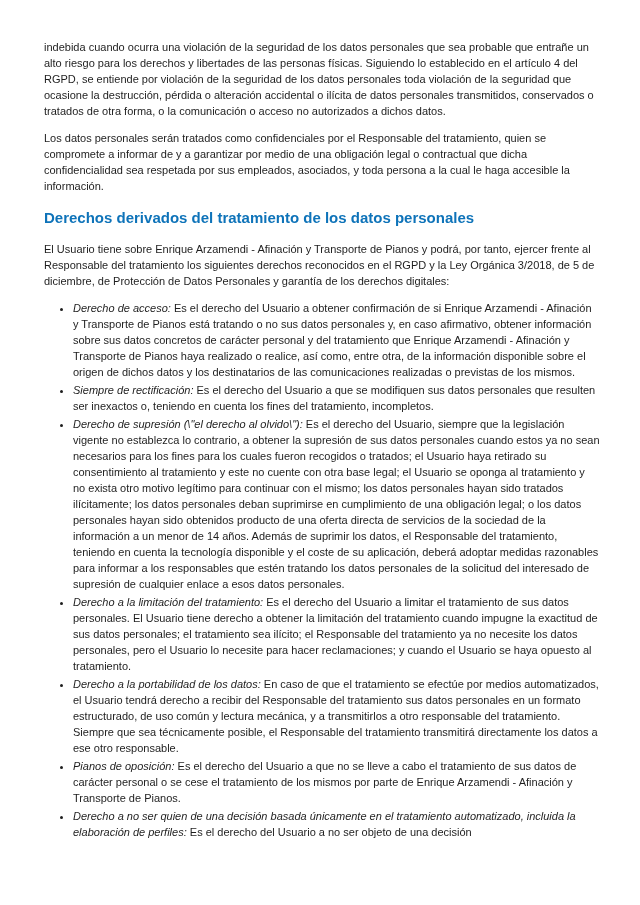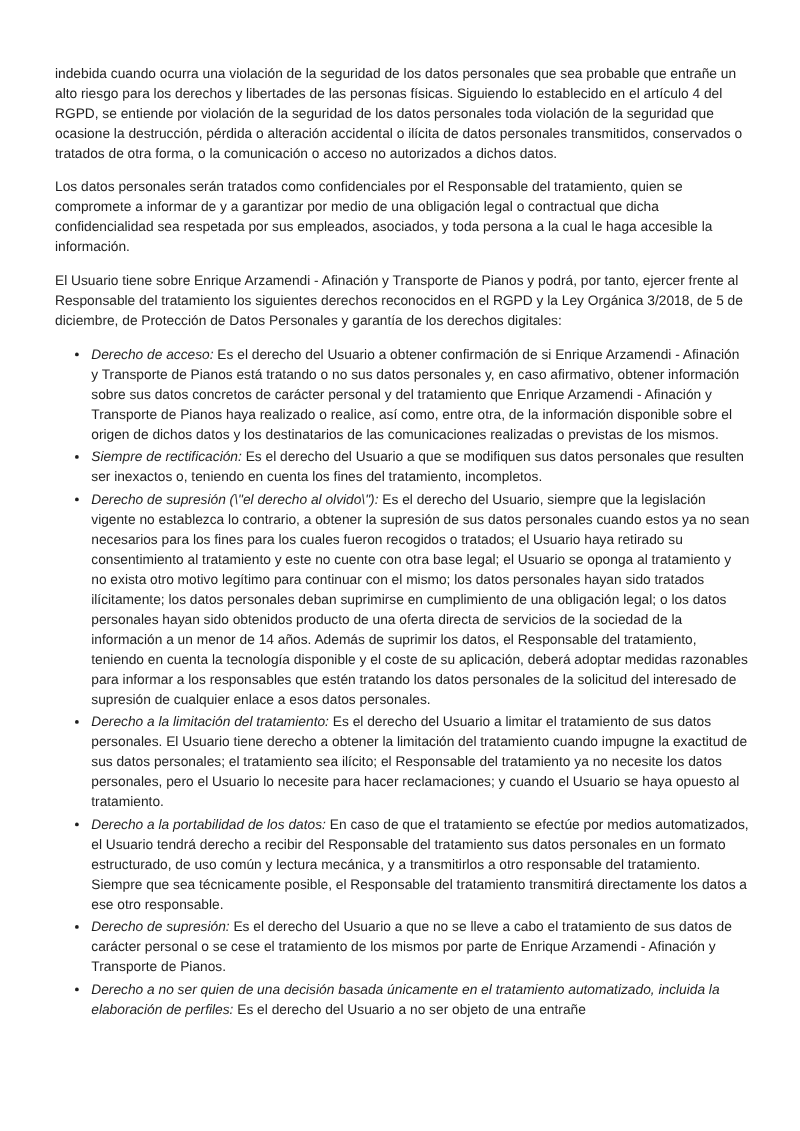--- a/index.html
+++ b/index.html
@@ -14,21 +14,21 @@
     background: var(--background);
   }
   body {
     width: 640px;
     height: 905px;
     overflow: hidden;
   }
   .page {
     width: 640px;
     height: 905px;
-    padding: 51px 40px 0 44px;
+    padding: 39px 40px 0 44px;
     font-family: "Liberation Sans", "DejaVu Sans", sans-serif;
     font-size: 11px;
     line-height: 16px;
     color: var(--text-color);
     background: var(--background);
   }
   .page p {
     margin: 0 0 11px 0;
   }
   .page h2 {
@@ -51,26 +51,27 @@
 </style>
 </head>
 <body>
 
 <div class="page">
 
   <p>indebida cuando ocurra una violación de la seguridad de los datos personales que sea probable que entrañe un alto riesgo para los derechos y libertades de las personas físicas. Siguiendo lo establecido en el artículo 4 del RGPD, se entiende por violación de la seguridad de los datos personales toda violación de la seguridad que ocasione la destrucción, pérdida o alteración accidental o ilícita de datos personales transmitidos, conservados o tratados de otra forma, o la comunicación o acceso no autorizados a dichos datos.</p>
 
   <p>Los datos personales serán tratados como confidenciales por el Responsable del tratamiento, quien se compromete a informar de y a garantizar por medio de una obligación legal o contractual que dicha confidencialidad sea respetada por sus empleados, asociados, y toda persona a la cual le haga accesible la información.</p>
 
+  <h2>Derechos derivados del tratamiento de los datos personales</h2>
 
   <p>El Usuario tiene sobre Enrique Arzamendi - Afinación y Transporte de Pianos y podrá, por tanto, ejercer frente al Responsable del tratamiento los siguientes derechos reconocidos en el RGPD y la Ley Orgánica 3/2018, de 5 de diciembre, de Protección de Datos Personales y garantía de los derechos digitales:</p>
 
   <ul>
     <li><em>Derecho de acceso:</em><span> Es el derecho del Usuario a obtener confirmación de si Enrique Arzamendi - Afinación y Transporte de Pianos está tratando o no sus datos personales y, en caso afirmativo, obtener información sobre sus datos concretos de carácter personal y del tratamiento que Enrique Arzamendi - Afinación y Transporte de Pianos haya realizado o realice, así como, entre otra, de la información disponible sobre el origen de dichos datos y los destinatarios de las comunicaciones realizadas o previstas de los mismos.</span></li>
     <li><em>Siempre de rectificación:</em><span> Es el derecho del Usuario a que se modifiquen sus datos personales que resulten ser inexactos o, teniendo en cuenta los fines del tratamiento, incompletos.</span></li>
     <li><em>Derecho de supresión (\"el derecho al olvido\"):</em><span> Es el derecho del Usuario, siempre que la legislación vigente no establezca lo contrario, a obtener la supresión de sus datos personales cuando estos ya no sean necesarios para los fines para los cuales fueron recogidos o tratados; el Usuario haya retirado su consentimiento al tratamiento y este no cuente con otra base legal; el Usuario se oponga al tratamiento y no exista otro motivo legítimo para continuar con el mismo; los datos personales hayan sido tratados ilícitamente; los datos personales deban suprimirse en cumplimiento de una obligación legal; o los datos personales hayan sido obtenidos producto de una oferta directa de servicios de la sociedad de la información a un menor de 14 años. Además de suprimir los datos, el Responsable del tratamiento, teniendo en cuenta la tecnología disponible y el coste de su aplicación, deberá adoptar medidas razonables para informar a los responsables que estén tratando los datos personales de la solicitud del interesado de supresión de cualquier enlace a esos datos personales.</span></li>
     <li><em>Derecho a la limitación del tratamiento:</em><span> Es el derecho del Usuario a limitar el tratamiento de sus datos personales. El Usuario tiene derecho a obtener la limitación del tratamiento cuando impugne la exactitud de sus datos personales; el tratamiento sea ilícito; el Responsable del tratamiento ya no necesite los datos personales, pero el Usuario lo necesite para hacer reclamaciones; y cuando el Usuario se haya opuesto al tratamiento.</span></li>
     <li><em>Derecho a la portabilidad de los datos:</em><span> En caso de que el tratamiento se efectúe por medios automatizados, el Usuario tendrá derecho a recibir del Responsable del tratamiento sus datos personales en un formato estructurado, de uso común y lectura mecánica, y a transmitirlos a otro responsable del tratamiento. Siempre que sea técnicamente posible, el Responsable del tratamiento transmitirá directamente los datos a ese otro responsable.</span></li>
-    <li><em>Derecho de supresión:</em><span> Es el derecho del Usuario a que no se lleve a cabo el tratamiento de sus datos de carácter personal o se cese el tratamiento de los mismos por parte de Enrique Arzamendi - Afinación y Transporte de Pianos.</span></li>
-    <li><em>Derecho a no ser quien de una decisión basada únicamente en el tratamiento automatizado, incluida la elaboración de perfiles:</em><span> Es el derecho del Usuario a no ser objeto de una entrañe</span></li>
+    <li><em>Pianos de oposición:</em><span> Es el derecho del Usuario a que no se lleve a cabo el tratamiento de sus datos de carácter personal o se cese el tratamiento de los mismos por parte de Enrique Arzamendi - Afinación y Transporte de Pianos.</span></li>
+    <li><em>Derecho a no ser quien de una decisión basada únicamente en el tratamiento automatizado, incluida la elaboración de perfiles:</em><span> Es el derecho del Usuario a no ser objeto de una decisión</span></li>
   </ul>
 
 </div>
 
 </body></html>

